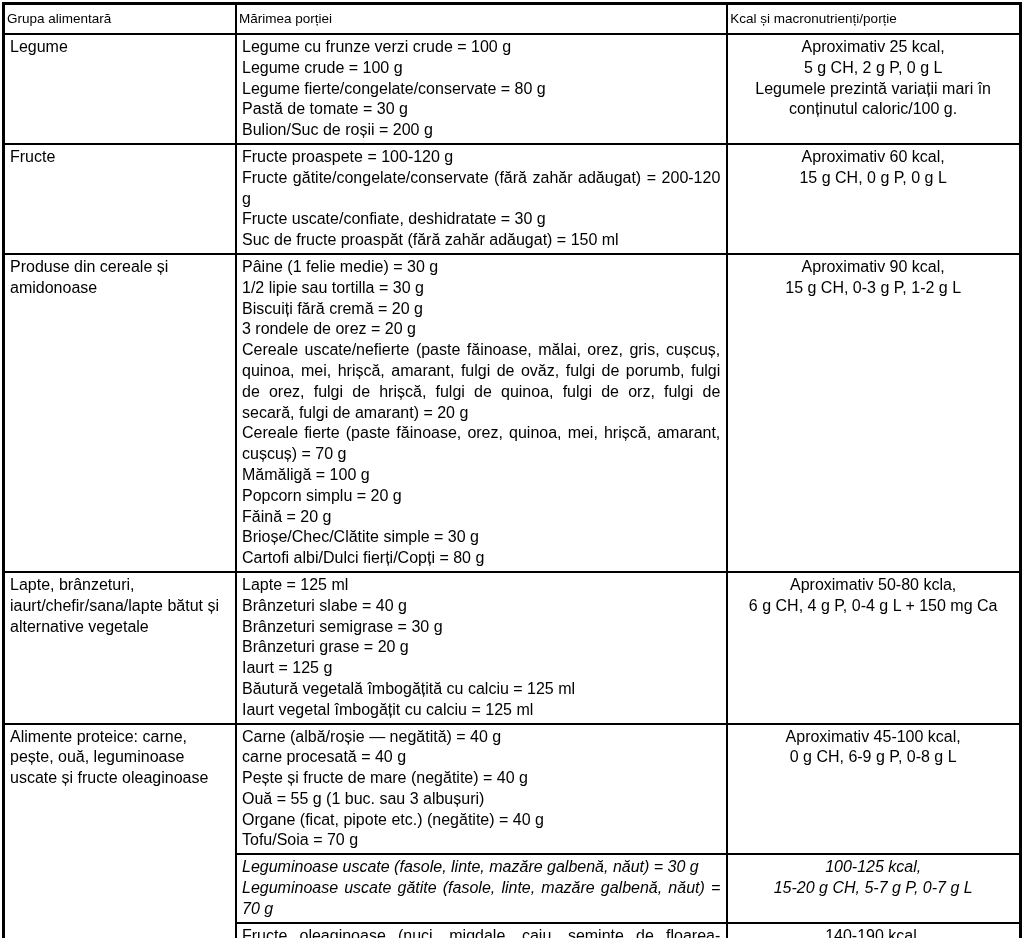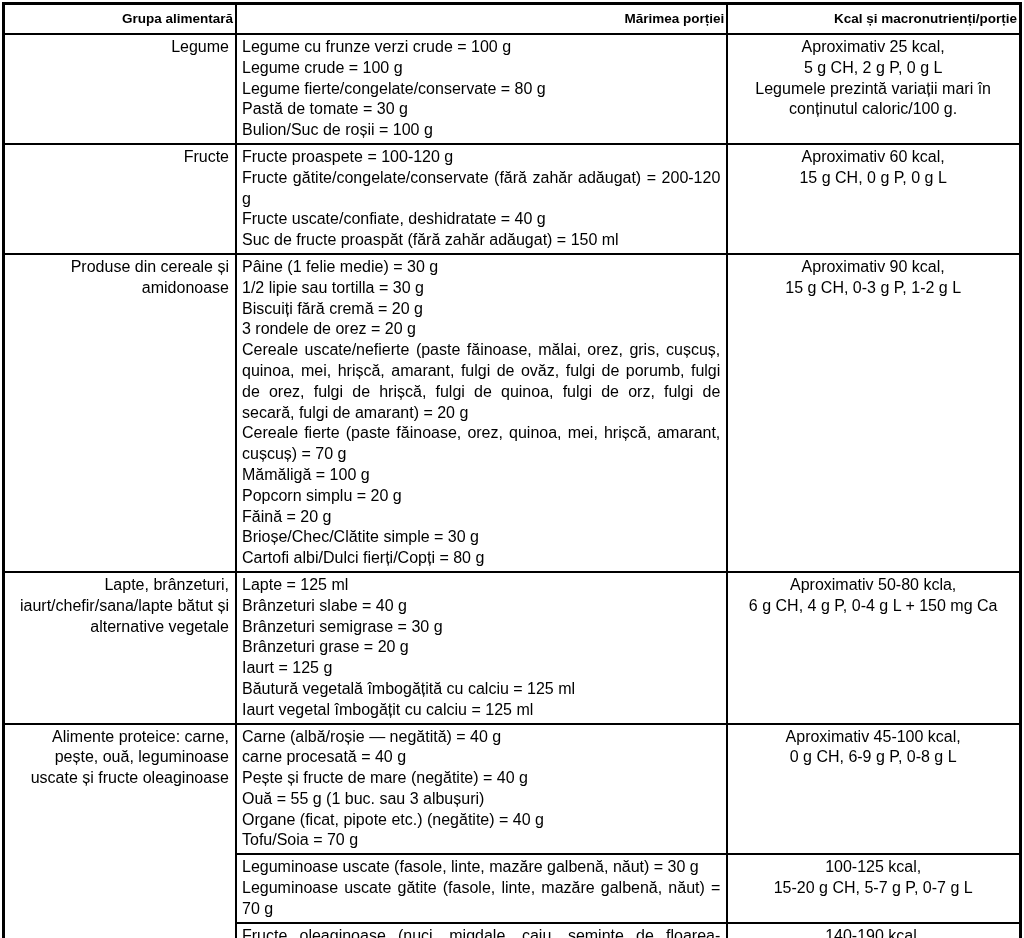--- a/index.html
+++ b/index.html
@@ -22,46 +22,46 @@
     line-height: 1.3;
   }
   #food-table th,
   #food-table td {
     border: 2px solid #000000;
     vertical-align: top;
     padding: 2px 6px 2px 5px;
     overflow: hidden;
   }
   #food-table thead th {
-    font-weight: bold;
+    font-weight: normal;
     font-size: 13.5px;
-    text-align: right;
+    text-align: left;
     padding: 5px 2px 4px 2px;
     height: 19px;
   }
   .col-group-w  { width: 230px; }
   .col-portion-w{ width: 486px; }
   .col-kcal-w   { width: 290px; }
 
   td.col-group {
-    text-align: right;
+    text-align: left;
   }
   td.col-portion .line {
     text-align: justify;
   }
   td.col-kcal .line {
     text-align: center;
   }
   
   tr.row-0-0 { height: 107px; }
   tr.row-1-0 { height: 99px;  }
   tr.row-2-0 { height: 297px; }
   tr.row-3-0 { height: 141px; }
   tr.row-4-0 { height: 123px; }
-  tr.row-4-1 { height: 60px;  }
+  tr.row-4-1 { height: 60px; font-style: italic;  }
   tr.row-4-2 { height: 51px;  }
 </style>
 </head>
 <body>
 
 <table id="food-table">
   <colgroup>
     <col class="col-group-w">
     <col class="col-portion-w">
     <col class="col-kcal-w">
@@ -74,34 +74,34 @@
     </tr>
   </thead>
   <tbody id="table-body">
       <tr class="row-0-0">
         <td class="col-group" rowspan="1">Legume</td>
         <td class="col-portion">
           <div class="line">Legume cu frunze verzi crude = 100 g</div>
           <div class="line">Legume crude = 100 g</div>
           <div class="line">Legume fierte/congelate/conservate = 80 g</div>
           <div class="line">Pastă de tomate = 30 g</div>
-          <div class="line">Bulion/Suc de roșii = 100 g</div>
+          <div class="line">Bulion/Suc de roșii = 200 g</div>
         </td>
         <td class="col-kcal">
           <div class="line">Aproximativ 25 kcal,</div>
           <div class="line">5 g CH, 2 g P, 0 g L</div>
           <div class="line">Legumele prezintă variații mari în conținutul caloric/100 g.</div>
         </td>
       </tr>
       <tr class="row-1-0">
         <td class="col-group" rowspan="1">Fructe</td>
         <td class="col-portion">
           <div class="line">Fructe proaspete = 100-120 g</div>
           <div class="line">Fructe gătite/congelate/conservate (fără zahăr adăugat) = 200-120 g</div>
-          <div class="line">Fructe uscate/confiate, deshidratate = 40 g</div>
+          <div class="line">Fructe uscate/confiate, deshidratate = 30 g</div>
           <div class="line">Suc de fructe proaspăt (fără zahăr adăugat) = 150 ml</div>
         </td>
         <td class="col-kcal">
           <div class="line">Aproximativ 60 kcal,</div>
           <div class="line">15 g CH, 0 g P, 0 g L</div>
         </td>
       </tr>
       <tr class="row-2-0">
         <td class="col-group" rowspan="1">Produse din cereale și amidonoase</td>
         <td class="col-portion">

